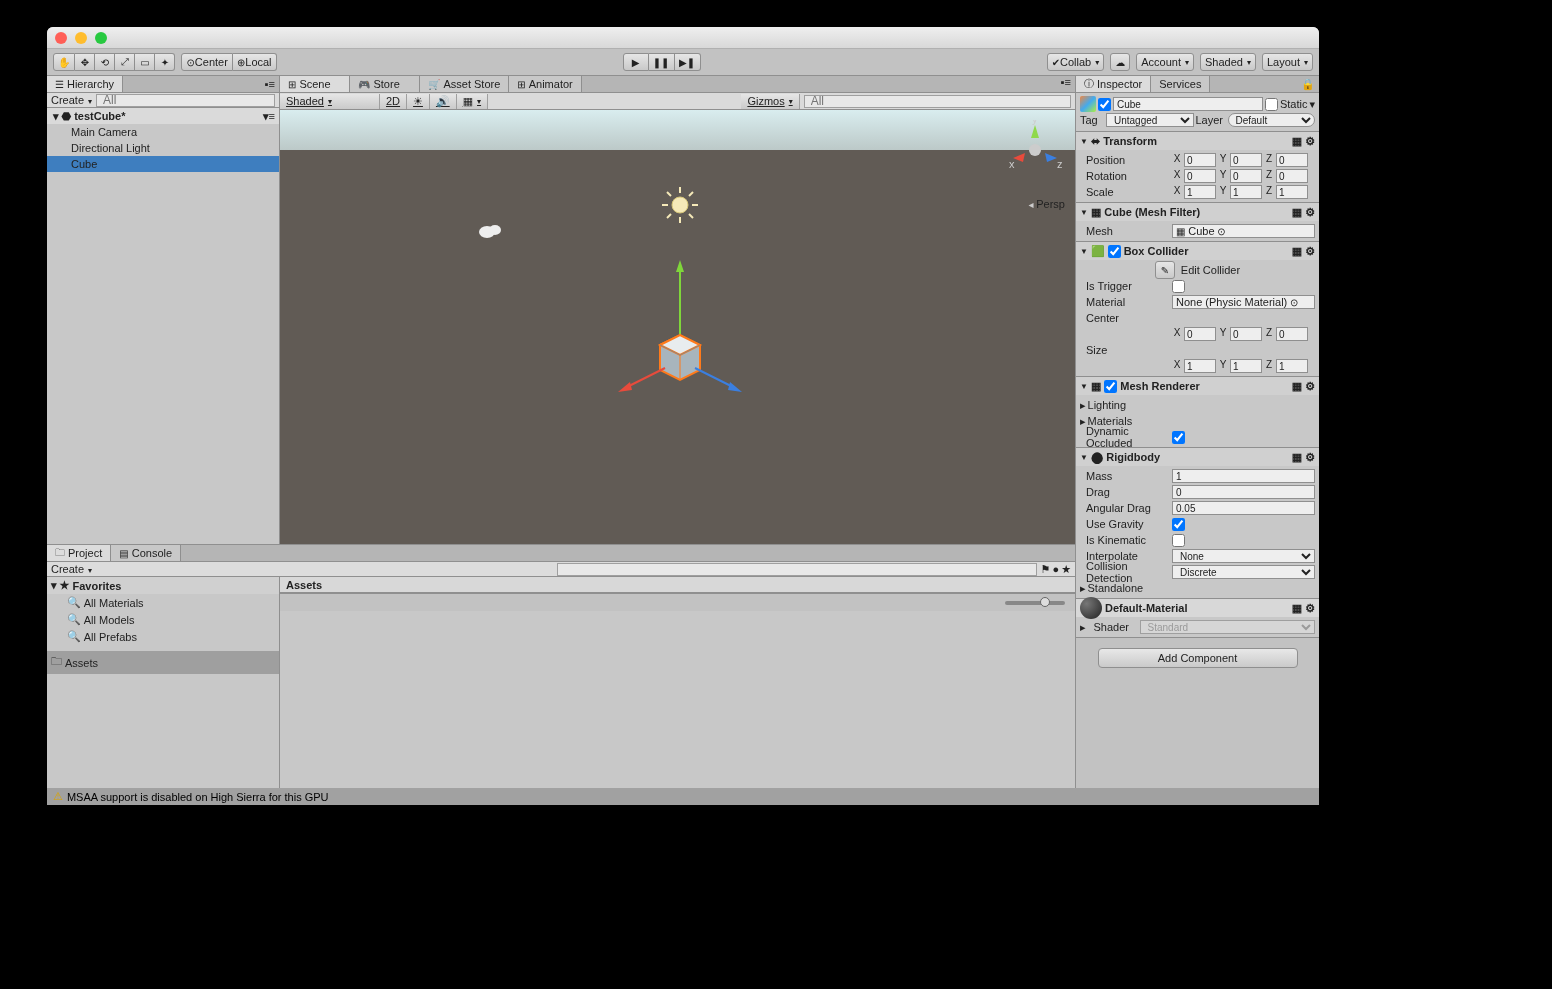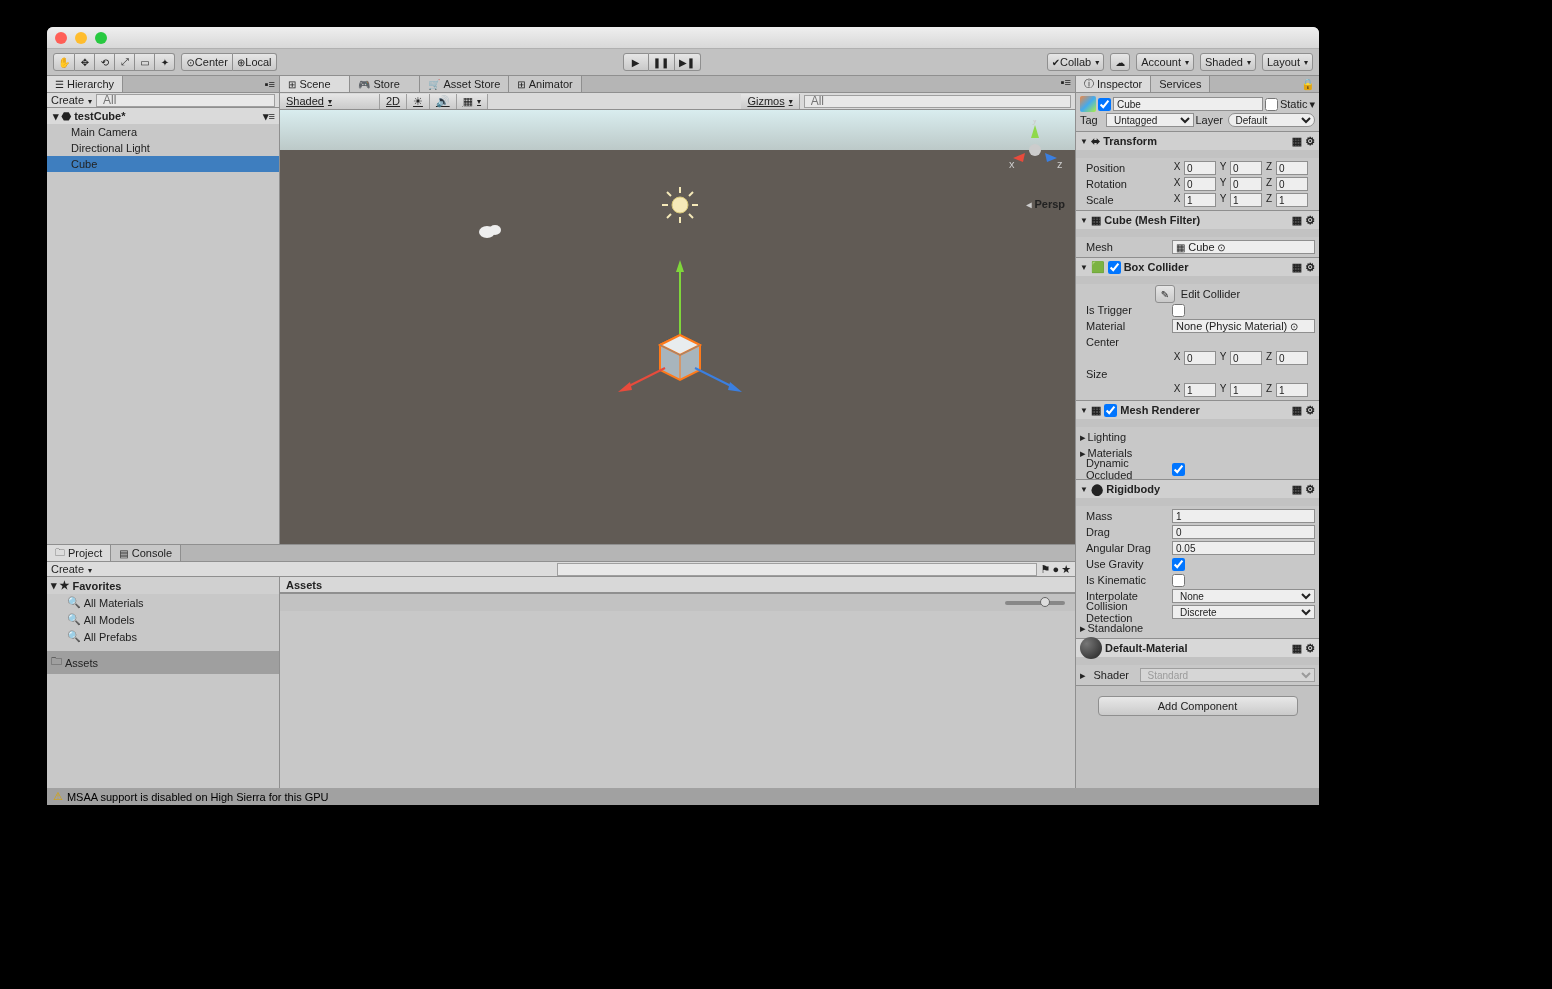--- a/index.html
+++ b/index.html
@@ -47,33 +47,33 @@
   .fav.sel{background:#9f9f9f;}
   .projright{flex:1; background:#c8c8c8; display:flex; flex-direction:column;}
   .crumb{height:16px; background:#d8d8d8; border-bottom:1px solid #8f8f8f; padding:0 6px; display:flex; align-items:center; font-weight:bold;}
   .assets{flex:1; padding:10px; display:flex; align-items:flex-start;}
   .asset{width:64px; text-align:center; font-size:10px;}
   .right{width:244px; border-left:1px solid #8f8f8f; display:flex; flex-direction:column; background:#c2c2c2;}
   .insp{flex:1; overflow:auto;}
   .comp{border-bottom:1px solid #8f8f8f;}
   .comphdr{height:18px; background:#d0d0d0; display:flex; align-items:center; gap:3px; padding:0 4px; font-weight:bold; font-size:11px;}
   .comphdr .tri{font-size:8px;}
-  .compbody{padding:2px 4px; background:#c8c8c8;margin-top:8px;}
+  .compbody{padding:2px 4px; background:#c8c8c8;}
   .prow{display:flex; align-items:center; height:16px; gap:2px;}
   .plabel{width:90px; font-size:11px; padding-left:6px;}
   .pfield{flex:1; height:14px; background:#eee; border:1px solid #8f8f8f; font-size:10px; padding:0 3px;}
   .xyz{display:flex; gap:2px; flex:1;}
   .xyz span{font-size:10px; width:10px; text-align:center;}
   .xyz input{width:32px; height:14px; background:#eee; border:1px solid #8f8f8f; font-size:10px; padding:0 2px;}
   .chk{width:13px;height:13px;}
   .statusbar{height:17px; background:#a1a1a1; display:flex; align-items:center; padding:0 6px; gap:4px; font-size:11px;}
   .warn{color:#000;}
   .addcomp{margin:10px auto; width:200px; height:20px; background:linear-gradient(#e8e8e8,#cacaca); border:1px solid #8f8f8f; border-radius:4px; display:flex; align-items:center; justify-content:center; cursor:pointer;}
   .gizmoarea{position:absolute; right:10px; top:10px; width:60px; height:60px;}
-  .persp{position:absolute; right:10px; top:88px; font-size:10px; color:#ccc;font-weight:bold;}
+  .persp{position:absolute; right:10px; top:88px; font-size:10px; color:#ccc;}
   svg{display:block;}
   .bigbtn{width:26px;}
   .projslider{height:18px; border-top:1px solid #8f8f8f; background:#c2c2c2; display:flex; justify-content:flex-end; align-items:center; padding-right:10px;}
   .sliderbar{width:60px; height:4px; background:#888; position:relative; border-radius:2px;}
   .sliderknob{width:10px;height:10px;background:#ddd;border:1px solid #666;border-radius:50%;position:absolute;top:-4px;left:35px;}
 </style>
 </head>
 <body>
 
 <div class="window">

